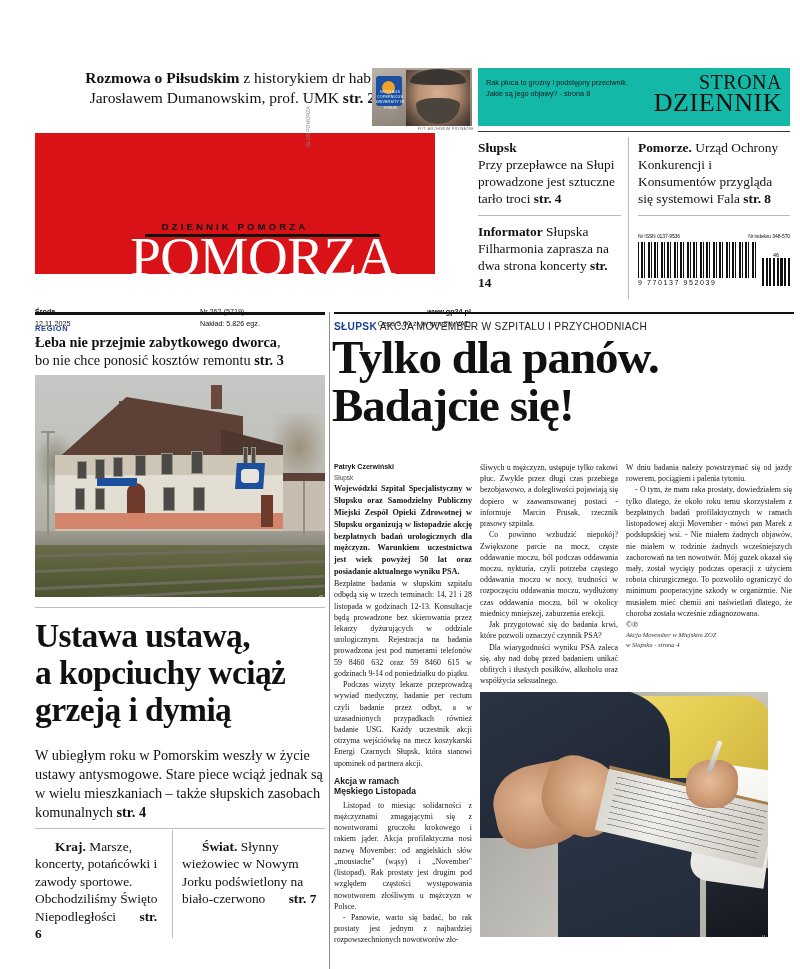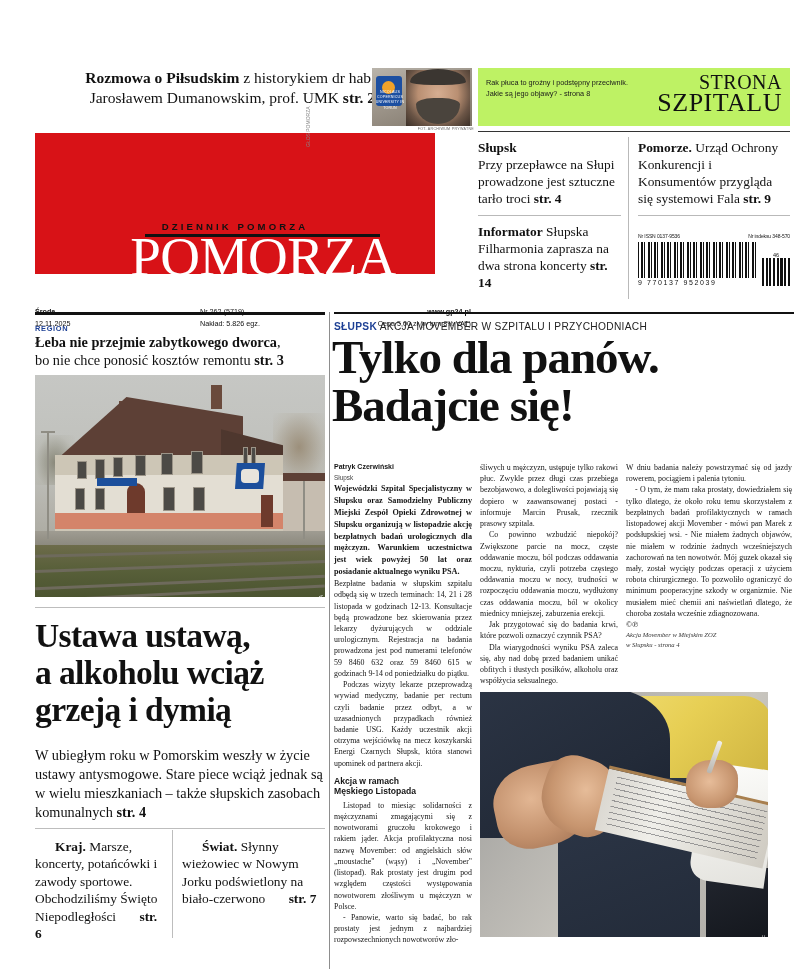--- a/index.html
+++ b/index.html
@@ -36,21 +36,21 @@
   .promo-thumb .ph-beard { position:absolute; left:44px; top:30px; width:44px; height:26px;
     background:#4a443d; border-radius:40% 40% 50% 50%/ 25% 25% 75% 75%; }
   .promo-thumb .ph-txt { position:absolute; left:2px; top:22px; width:32px;
     font-family:"Liberation Sans",sans-serif; font-size:3.6px; color:#fff; line-height:1.45;
     text-align:center; letter-spacing:.2px; }
   .promo-credit { position:absolute; left:372px; top:127px; width:102px; text-align:right;
     font-family:"Liberation Sans",sans-serif; font-size:3.6px; color:#666; letter-spacing:.3px;}
 
   .health-banner {
     position:absolute; left:478px; top:68px; width:312px; height:58px;
-    background:#bef264;
+    background:#14b8a6;
   }
   .health-text {
     position:absolute; left:8px; top:9px; width:160px;
     font-family:"Liberation Sans",sans-serif; font-size:7.3px; line-height:1.55; color:#1a1a1a;
   }
   .health-title {
     position:absolute; right:8px; top:5px; text-align:right;
     font-family:"Liberation Serif", serif; line-height:0.92; color:#111;
   }
   .health-title .l1 { font-size:20px; letter-spacing:.5px; }
@@ -254,21 +254,21 @@
       <div class="ph-logo"></div>
       <div class="ph-txt">NICOLAUS COPERNICUS UNIVERSITY IN TORUŃ</div>
     </div>
     <div class="promo-credit">FOT. ARCHIWUM PRYWATNE</div>
 
     <div class="health-banner">
       <div class="health-text">Rak płuca to groźny i podstępny przeciwnik. Jakie są jego objawy?
 - strona 8</div>
       <div class="health-title">
         <div class="l1">STRONA</div>
-        <div class="l2">SZPITALU</div>
+        <div class="l2">DZIENNIK</div>
       </div>
     </div>
   </div>
 
   <div class="masthead-box">
     <div class="mh-rule"></div>
     <div class="mh-sub">DZIENNIK POMORZA</div>
     <div class="mh-pom">POMORZA</div>
   </div>
   <div class="mh-vert">GŁOS POMORZA</div>
@@ -297,21 +297,21 @@
         <b>Słupsk</b><br><span>Przy przepławce na Słupi prowadzone jest sztuczne tarło troci </span><b>str. 4</b>
       </div>
       <div class="t-hr"></div>
       <div class="teaser">
         <b>Informator</b><span> Słupska Filharmonia zaprasza na dwa strona koncerty </span><b>str. 14</b>
       </div>
     </div>
 
     <div class="t-col-r">
       <div class="teaser">
-        <b>Pomorze.</b><span> Urząd Ochrony Konkurencji i Konsumentów przygląda się systemowi Fala </span><b>str. 9</b>
+        <b>Pomorze.</b><span> Urząd Ochrony Konkurencji i Konsumentów przygląda się systemowi Fala </span><b>str. 8</b>
       </div>
       <div class="t-hr"></div>
     </div>
 
     <div class="barcode-wrap">
       <div class="bc-labels">
         <span>Nr ISSN 0137-9536</span>
         <span>Nr indeksu 348-570</span>
       </div>
       <div class="bc-row">
@@ -376,21 +376,21 @@
     <div class="ps-rail" style="left:0;top:190px;width:290px;transform:rotate(-2deg);"></div>
     <div class="ps-rail" style="left:0;top:206px;width:290px;transform:rotate(-2.5deg);"></div>
     <div class="ps-rail" style="left:0;top:217px;width:290px;transform:rotate(-3deg);"></div>
     <div class="ps-post" style="left:12px;top:56px;height:108px;"></div>
     <div class="ps-lamp" style="left:6px;top:56px;"></div>
     <div class="ps-post" style="left:268px;top:106px;height:58px;"></div>
     <div class="ps-credit">FOT. ROBERT CHECHŁA</div>
   </div>
 
   <div class="smog-head" style="white-space:pre-line;">Ustawa ustawą,
-a alkoholu wciąż
+a kopciuchy wciąż
 grzeją i dymią</div>
   <div class="smog-lead"><span>W ubiegłym roku w Pomorskim weszły w życie ustawy antysmogowe. Stare piece wciąż jednak są w wielu mieszkaniach – także słupskich zasobach komunalnych </span><b>str. 4</b></div>
 
   <div class="brief brief-kraj">
     <b>Kraj.</b><span> Marsze, koncerty, potańcówki i zawody sportowe. Obchodziliśmy Święto Niepodległości </span><b>str. 6</b>
   </div>
   <div class="brief brief-swiat">
     <b>Świat.</b><span> Słynny wieżowiec w Nowym Jorku podświetlony na biało-czerwono </span><b>str. 7</b>
   </div>
 

